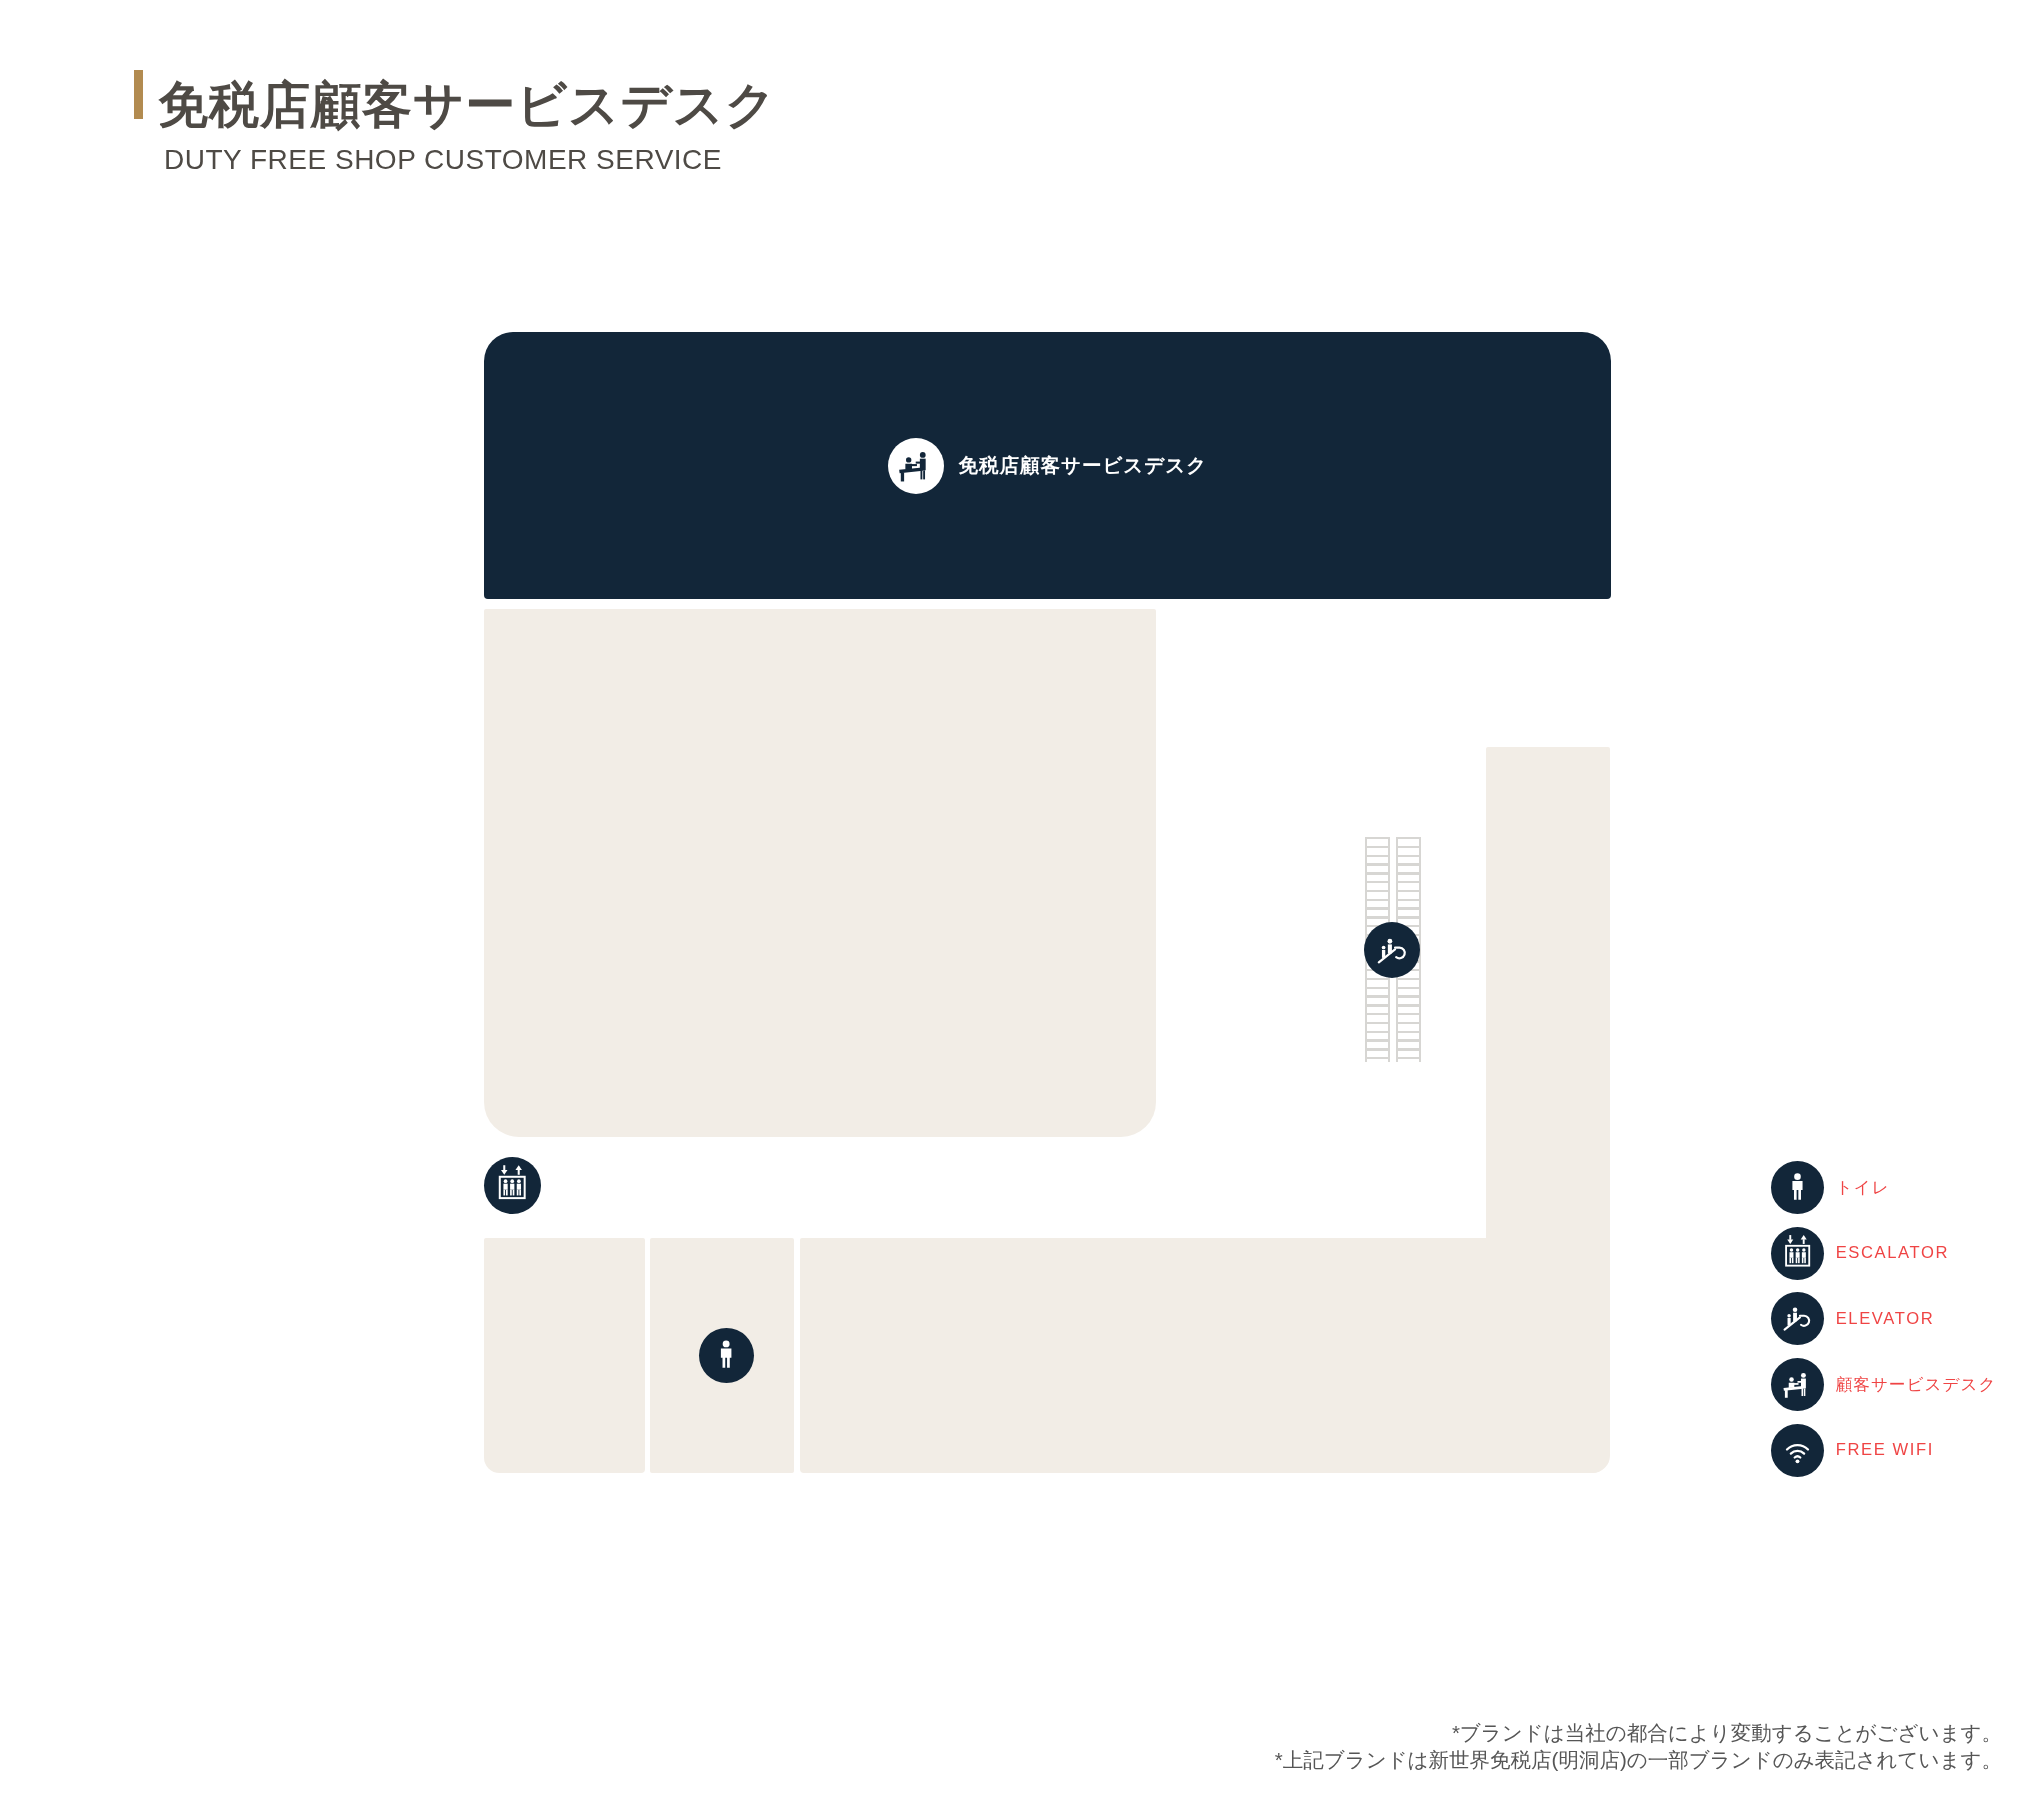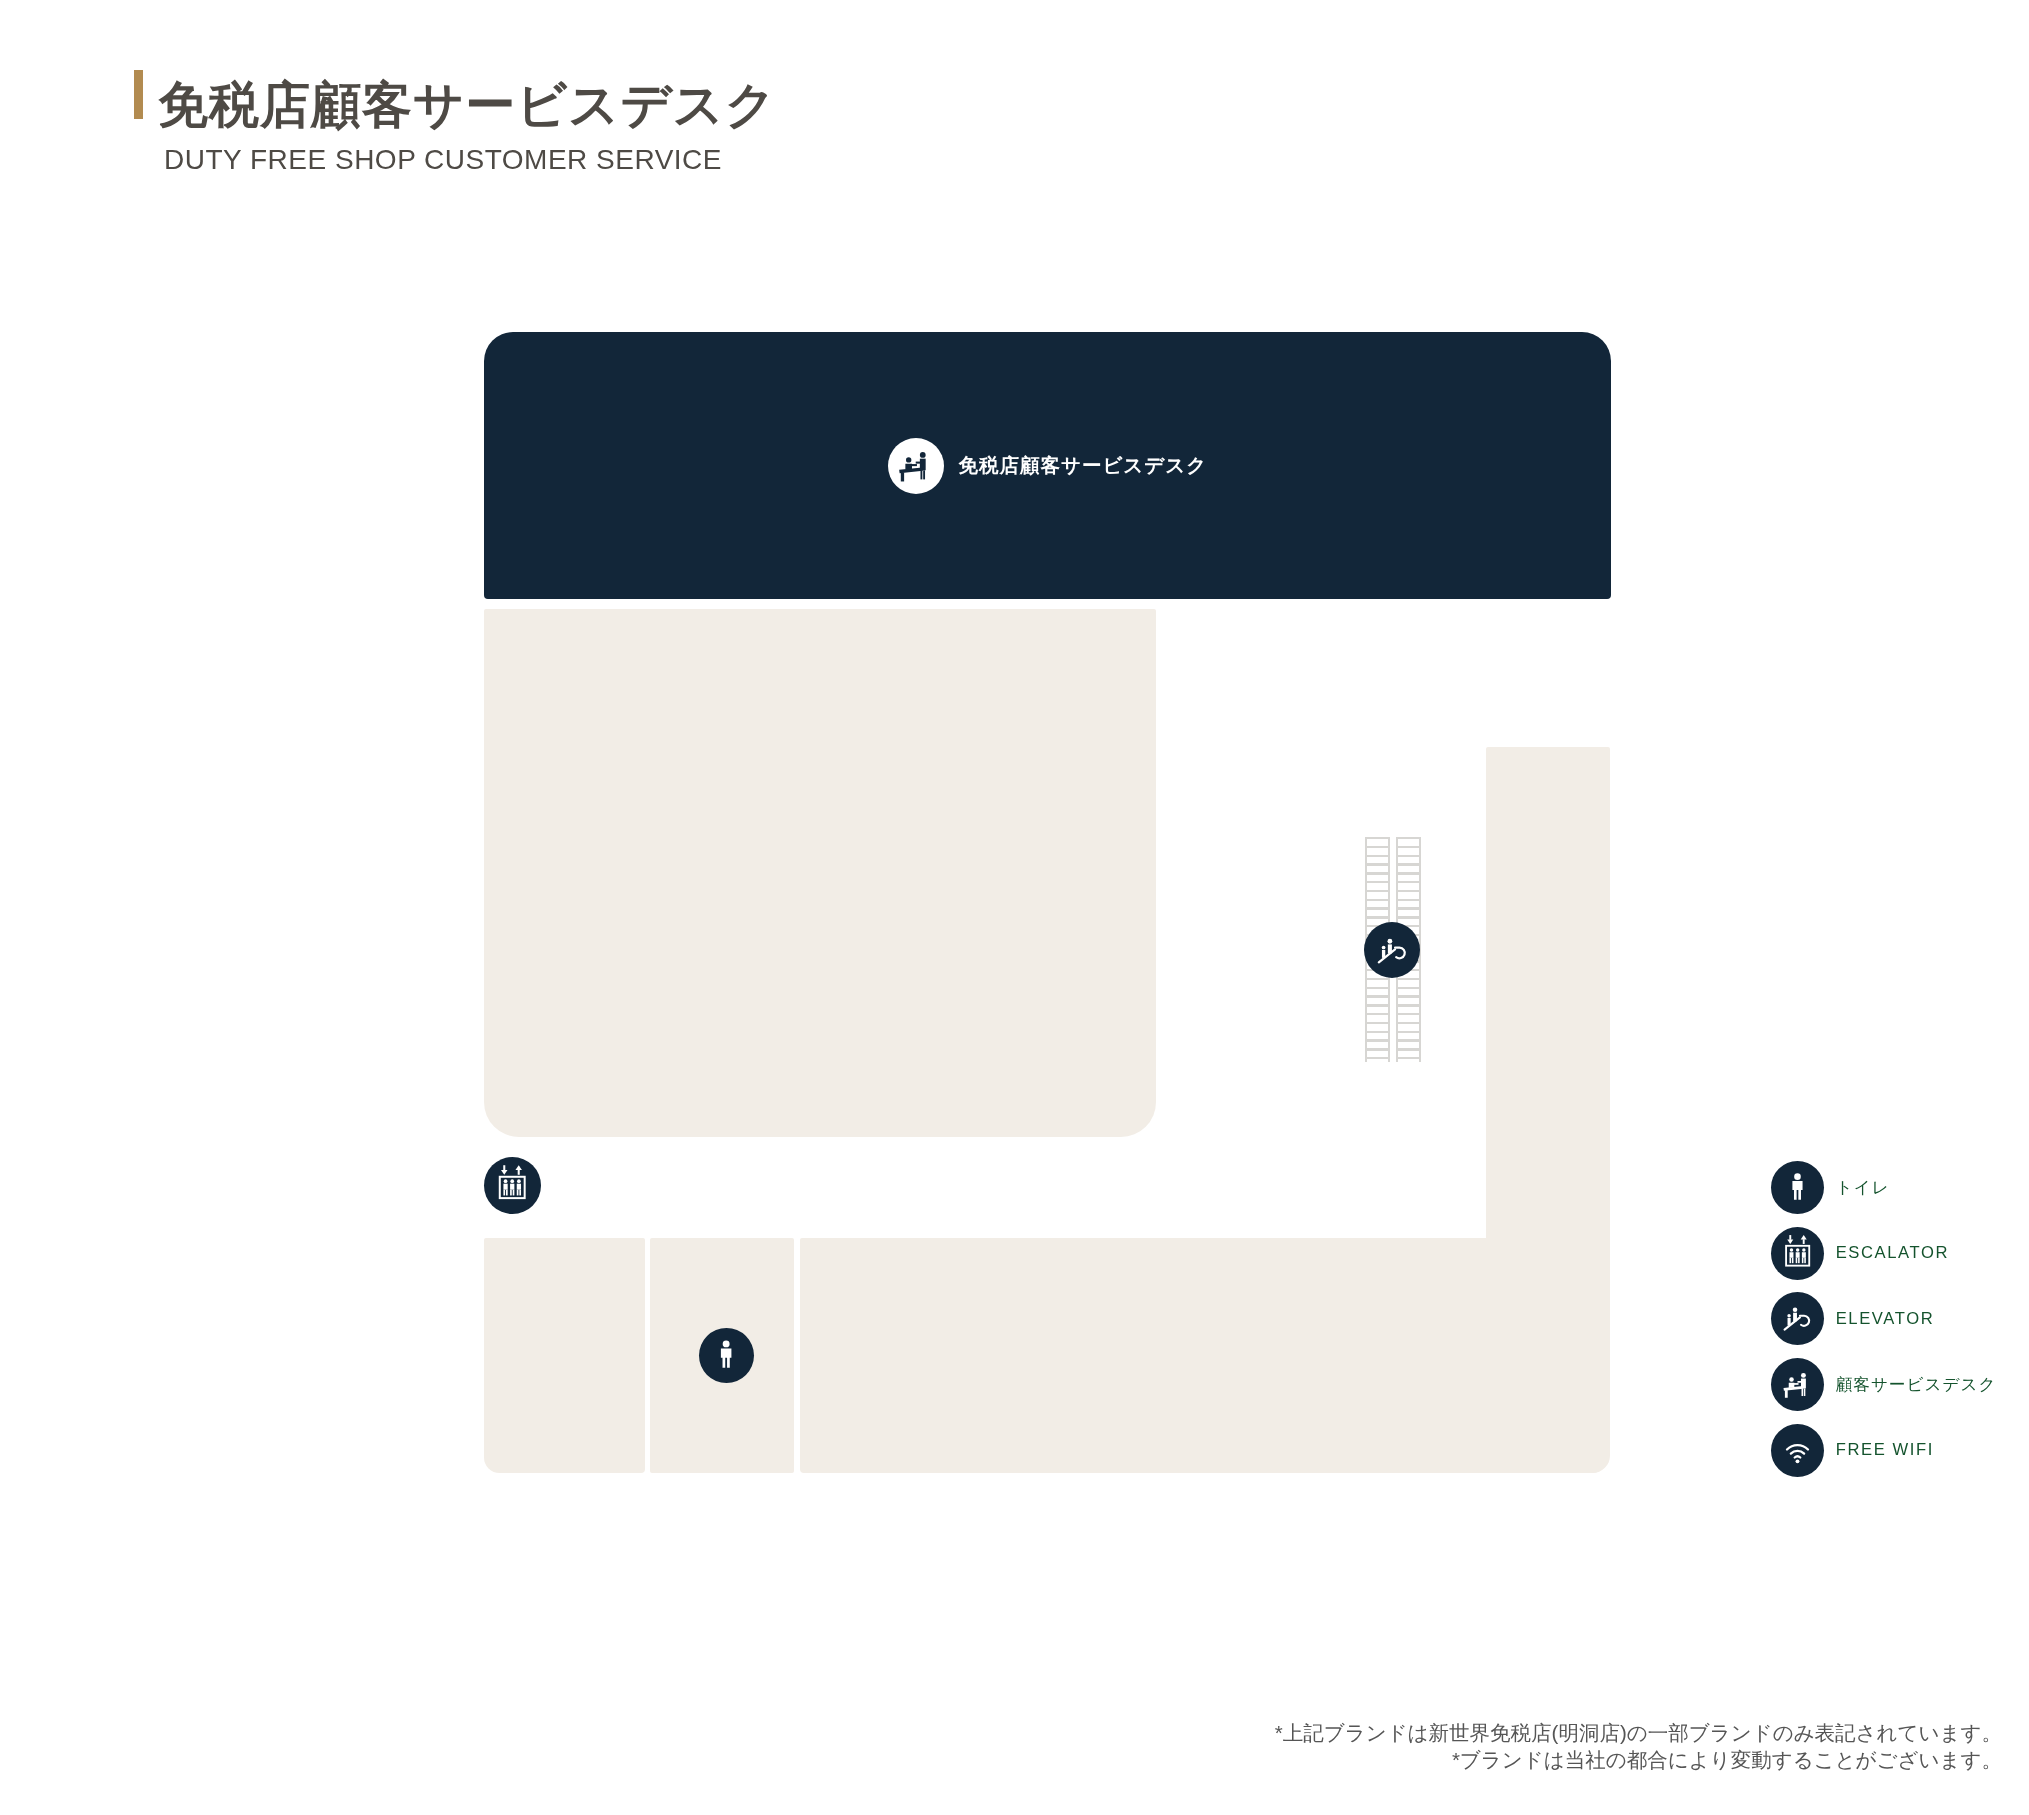--- a/index.html
+++ b/index.html
@@ -74,21 +74,21 @@
   }
   .legend-item{display:flex;align-items:center;gap:11.7px;height:53px;}
   .legend-badge{
     width:53px;height:53px;border-radius:50%;flex:0 0 auto;
     background:#122639;color:#ffffff;
     display:flex;align-items:center;justify-content:center;
   }
   .legend-badge svg{width:66%;height:66%;display:block;}
   .legend-badge.elv svg{width:78%;height:78%;}
   .legend-label{
-    font-size:16.6px;color:#14532d;font-weight:500;letter-spacing:1px;white-space:nowrap;
+    font-size:16.6px;color:#ef4444;font-weight:500;letter-spacing:1px;white-space:nowrap;
   }
   .legend-label.latin{letter-spacing:1.6px;}
   
   .footnotes{
     position:absolute;right:59px;top:1720px;
     text-align:right;font-size:20.5px;line-height:1.3;color:#555555;
   }
 </style>
 </head>
 <body>
@@ -238,18 +238,18 @@
       <span class="legend-badge">
         <svg viewBox="0 0 35.625 35.625" width="35" height="35">
             <use href="#sym-wifi"></use>
           </svg>
       </span>
       <span class="legend-label latin">FREE WIFI</span>
     </div>
   </div>
 
   <div class="footnotes">
+    <div>*ブランドは当社の都合により変動することがございます。</div>
     <div>*上記ブランドは新世界免税店(明洞店)の一部ブランドのみ表記されています。</div>
-    <div>*ブランドは当社の都合により変動することがございます。</div>
   </div>
 
 </div>
 
 
 </body></html>

